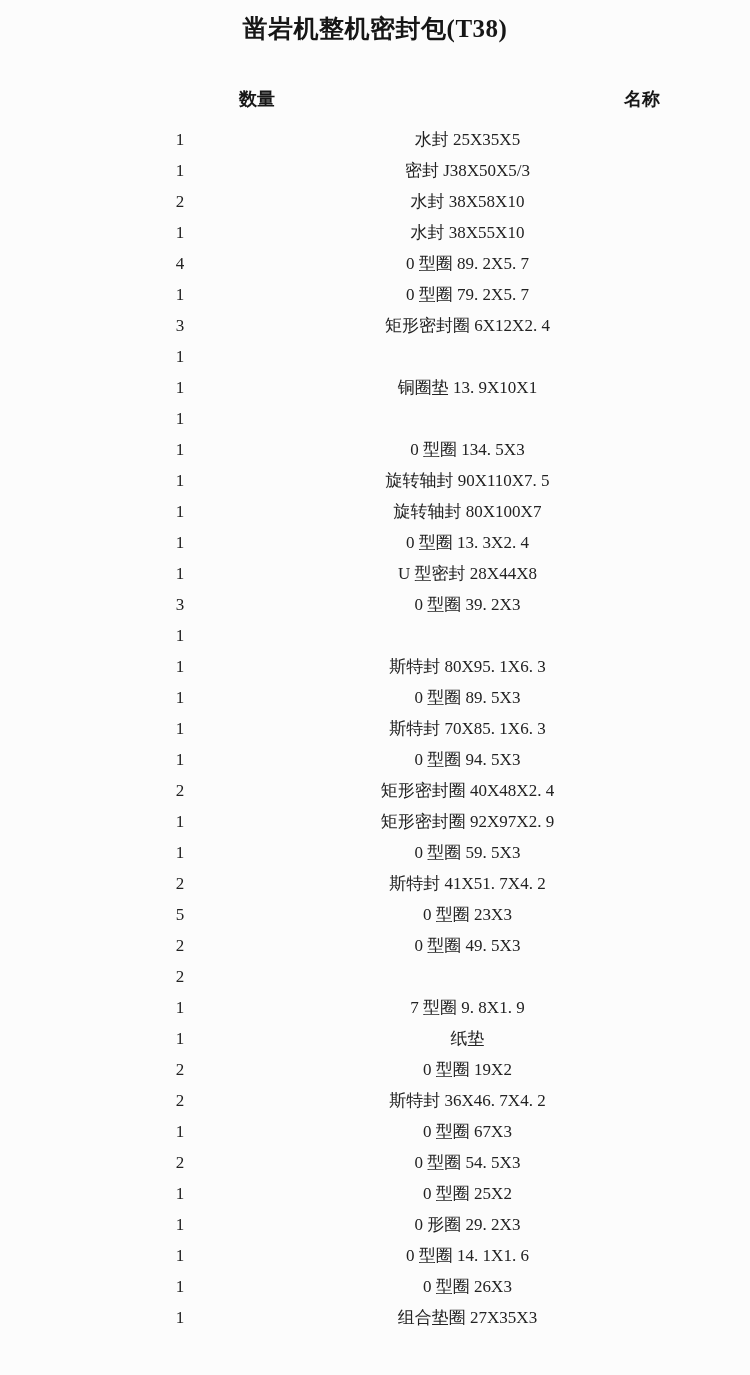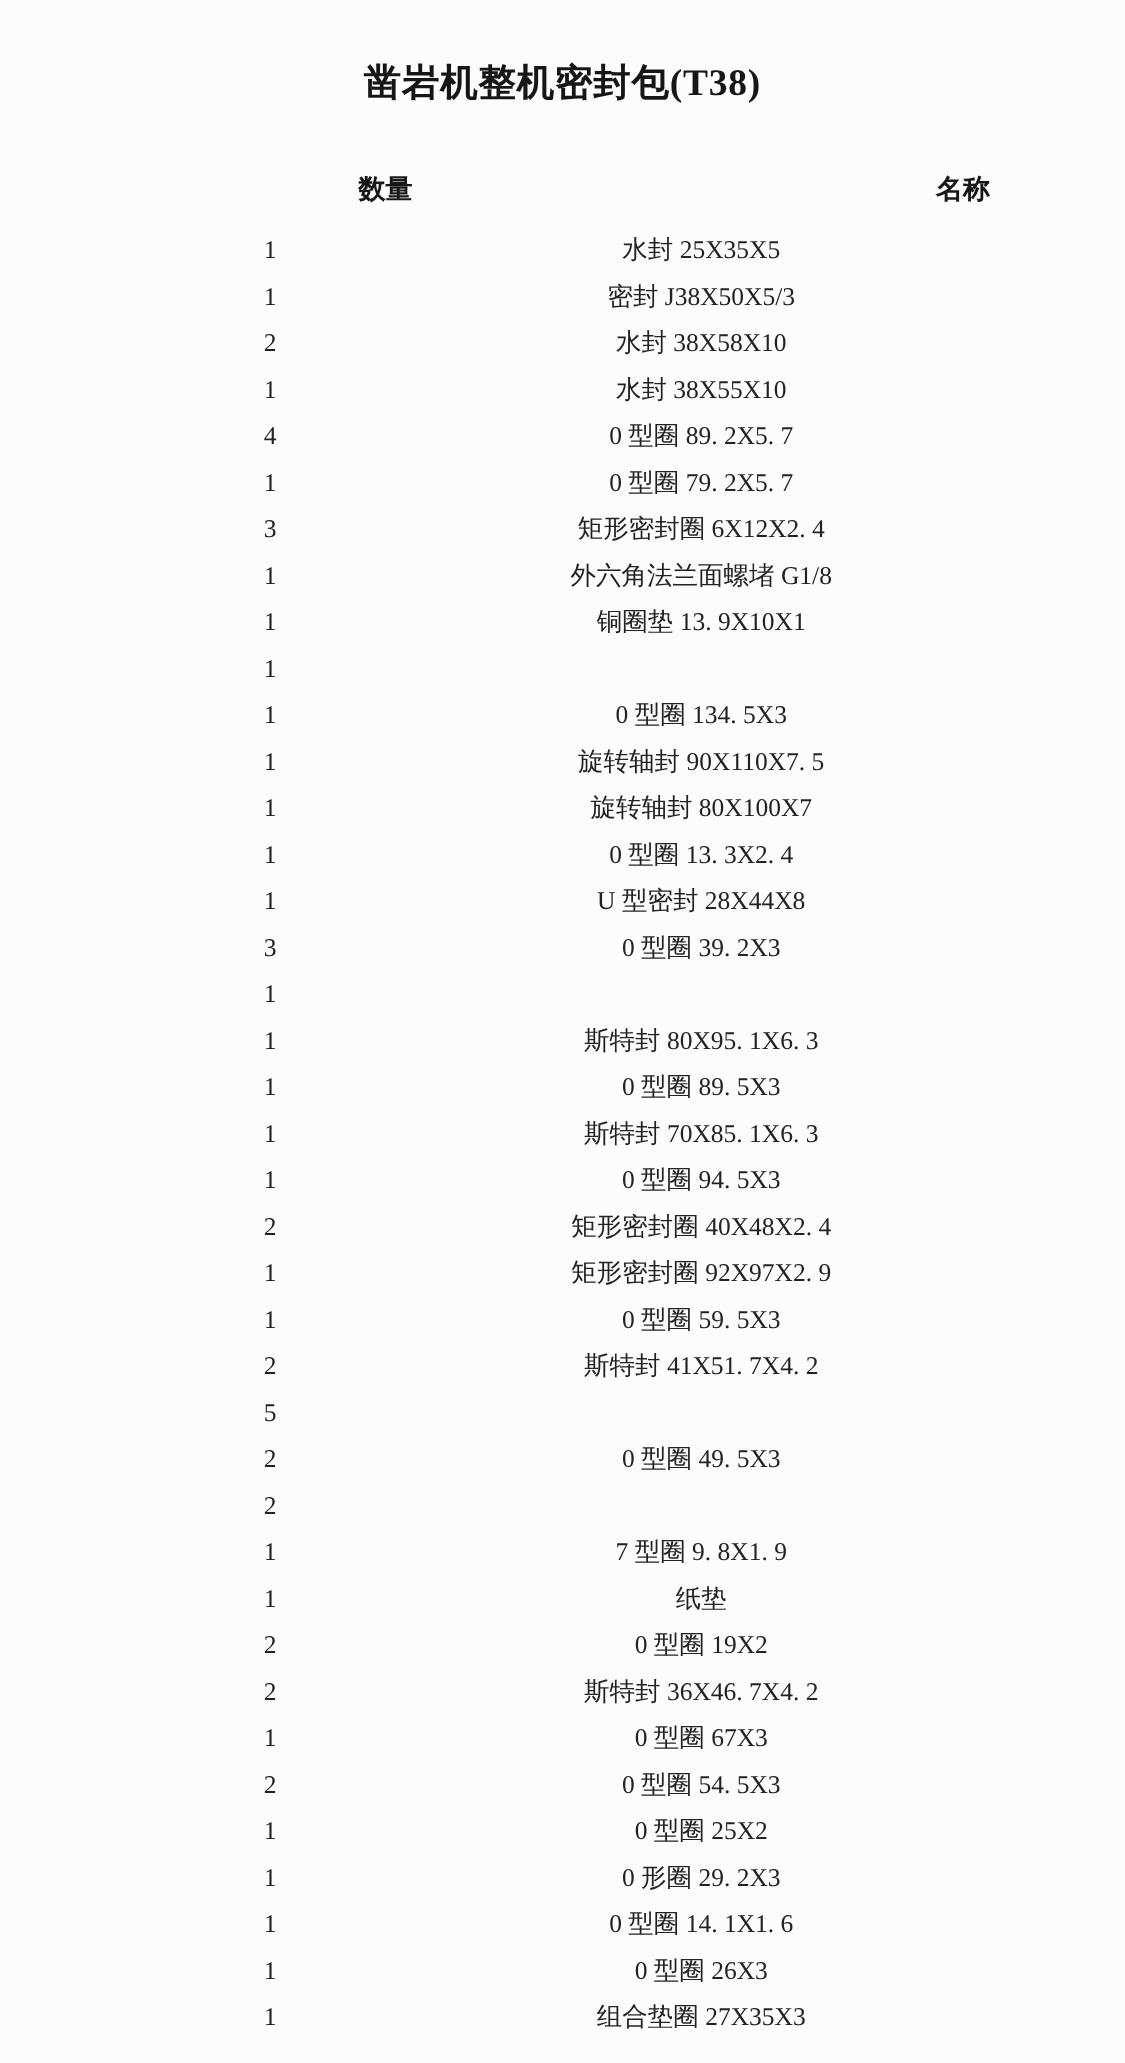--- a/index.html
+++ b/index.html
@@ -15,21 +15,21 @@
     overflow: hidden;
   }
   .page {
     position: relative;
     width: 750px;
     height: 1375px;
     background: #fcfcfc;
   }
   .doc-title {
     margin: 0;
-    padding-top: 41px;
+    padding-top: 14px;
     text-align: center;
     font-size: 25px;
     line-height: 30px;
     font-weight: bold;
     color: #161616;
     letter-spacing: 0.5px;
   }
   .parts-table {
     margin-top: 40px;
     margin-left: 85px;
@@ -93,21 +93,20 @@
         <div class="row">
           <div class="cell">1</div>
           <div class="cell">0 型圈 79. 2X5. 7</div>
         </div>
         <div class="row">
           <div class="cell">3</div>
           <div class="cell">矩形密封圈 6X12X2. 4</div>
         </div>
         <div class="row">
           <div class="cell">1</div>
-          <div class="cell">外六角法兰面螺堵 G1/8</div>
         </div>
         <div class="row">
           <div class="cell">1</div>
           <div class="cell">铜圈垫 13. 9X10X1</div>
         </div>
         <div class="row">
           <div class="cell">1</div>
         </div>
         <div class="row">
           <div class="cell">1</div>
@@ -163,20 +162,21 @@
         <div class="row">
           <div class="cell">1</div>
           <div class="cell">0 型圈 59. 5X3</div>
         </div>
         <div class="row">
           <div class="cell">2</div>
           <div class="cell">斯特封 41X51. 7X4. 2</div>
         </div>
         <div class="row">
           <div class="cell">5</div>
+          <div class="cell">0 型圈 23X3</div>
         </div>
         <div class="row">
           <div class="cell">2</div>
           <div class="cell">0 型圈 49. 5X3</div>
         </div>
         <div class="row">
           <div class="cell">2</div>
         </div>
         <div class="row">
           <div class="cell">1</div>

